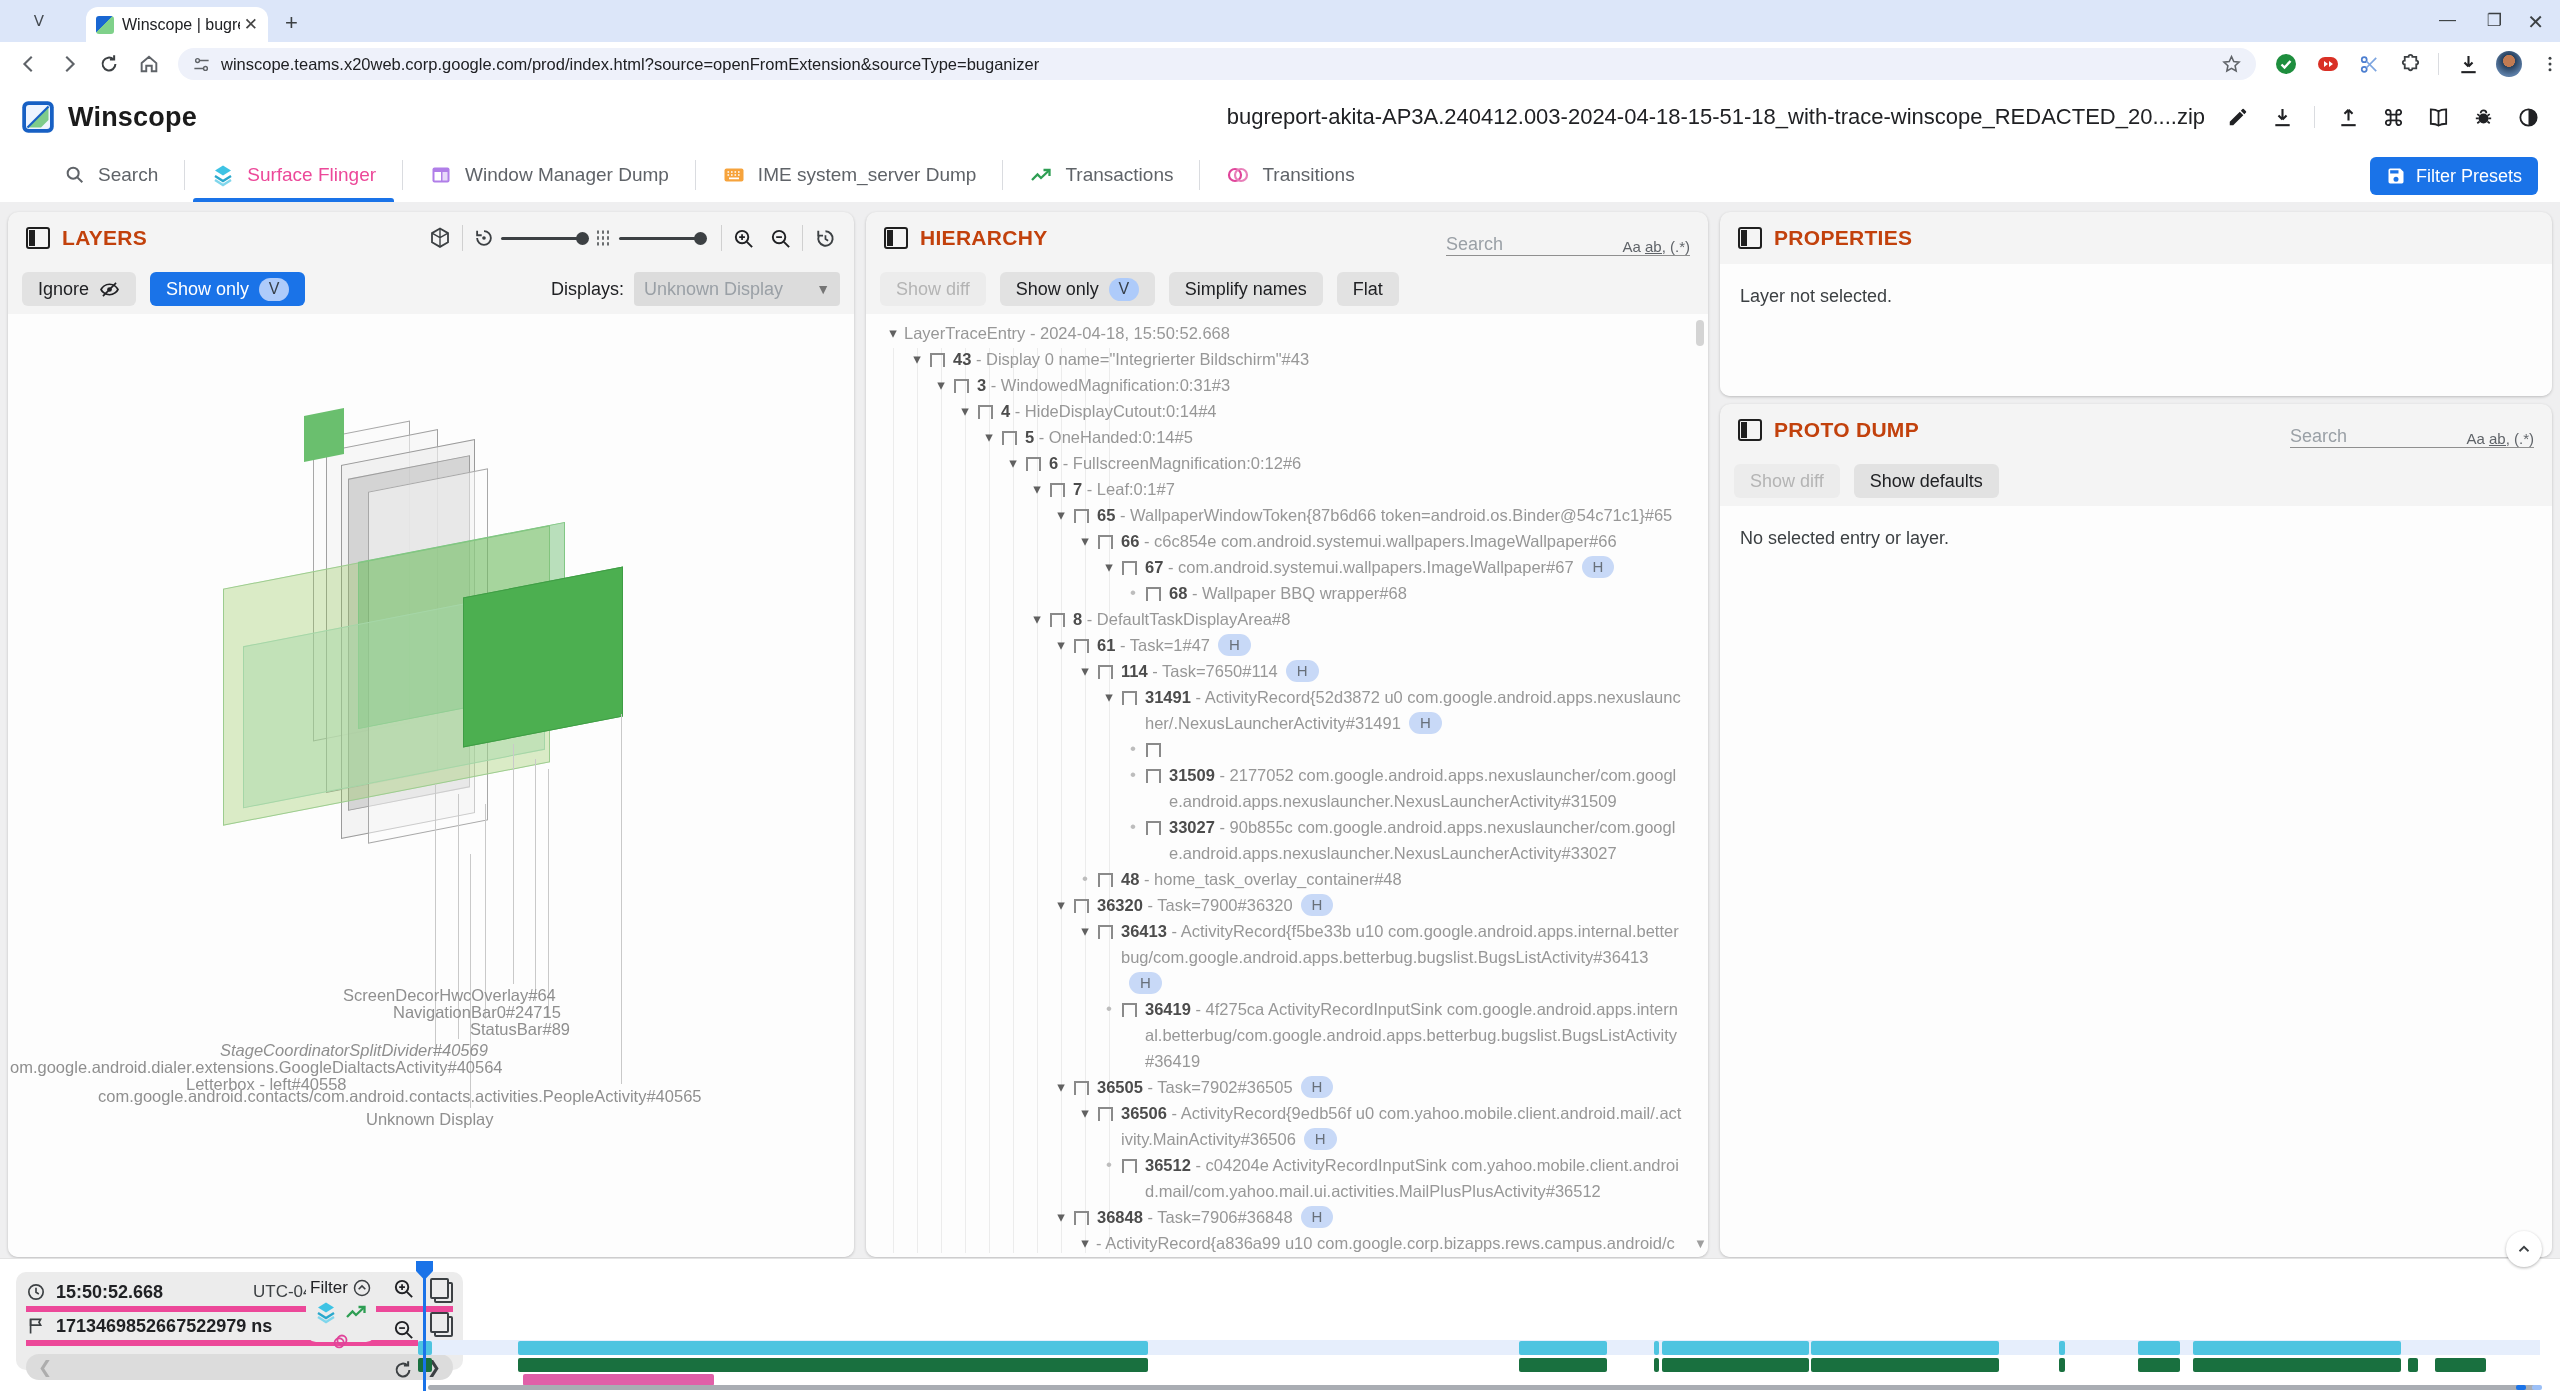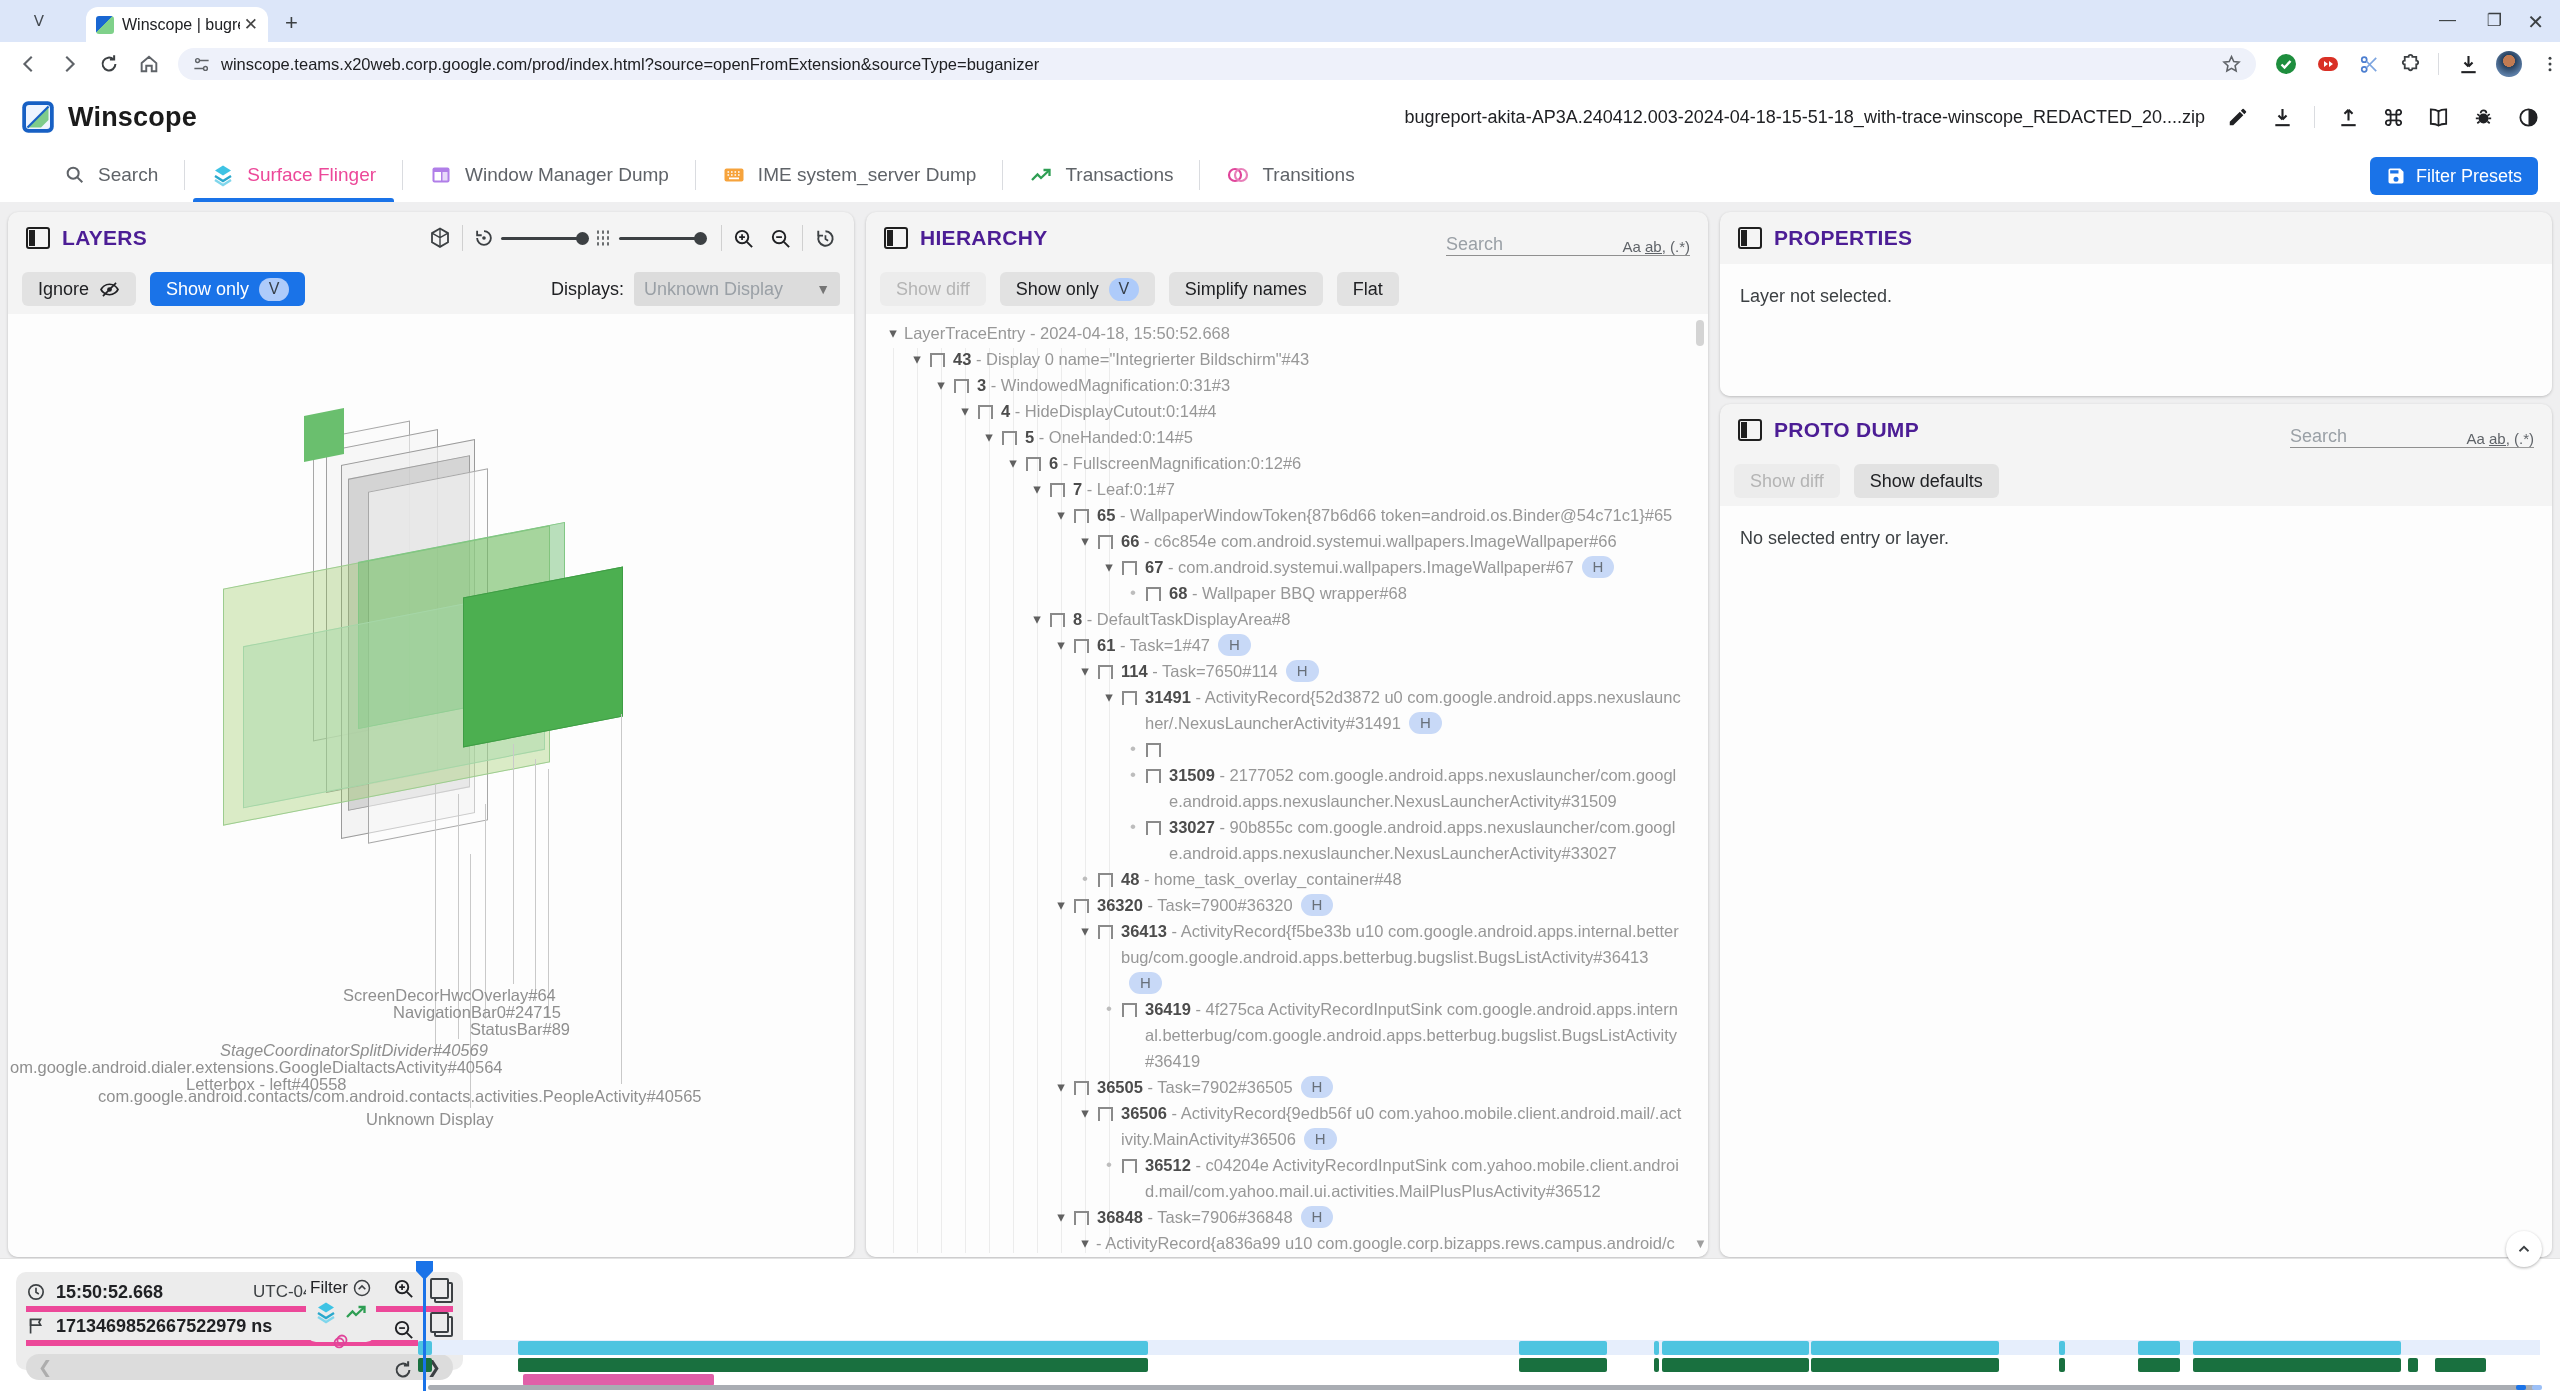--- a/index.html
+++ b/index.html
@@ -17,36 +17,36 @@
   .toolbar{position:absolute;left:0;top:42px;width:2560px;height:44px;background:#fff;display:flex;align-items:center;}
   .ticon{color:#5f6368;margin-left:18px;flex:0 0 auto;display:flex;align-items:center;}
   .omnibox{margin-left:18px;width:2100px;height:32px;background:#eef1fa;border-radius:16px;display:flex;align-items:center;padding:0 14px;box-sizing:border-box;}
   .url{font-size:16.5px;color:#202124;margin-left:10px;white-space:nowrap;overflow:hidden;flex:1;}
   .extdivider{width:1px;height:22px;background:#dadce0;margin-left:16px;}
   .avatar{width:26px;height:26px;border-radius:50%;margin-left:16px;background:radial-gradient(circle at 50% 38%,#c27b52 28%,#28415e 30%,#5a7ca5 70%);}
 
   
   .appbar{position:absolute;left:0;top:86px;width:2560px;height:62px;background:#fff;display:flex;align-items:center;}
   .apptitle{font-size:27px;font-weight:bold;color:#1b1b1b;margin-left:12px;letter-spacing:.2px;}
-  .filename{font-size:18px;color:#202124;margin-left:auto;}
+  .filename{font-size:22px;color:#202124;margin-left:auto;}
   .hicon{color:#202124;margin-left:22px;display:flex;align-items:center;}
   .navbar{position:absolute;left:0;top:148px;width:2560px;height:54px;background:#fff;border-bottom:1px solid #e3e3e3;display:flex;align-items:center;}
   .navtab{display:flex;align-items:center;padding:0 26px;height:54px;position:relative;font-size:19px;color:#5f6368;white-space:nowrap;}
   .navtab .nicon{margin-right:12px;display:flex;}
   .navtab.active{color:#ec4899;}
   .navtab.active::after{content:"";position:absolute;left:8px;right:8px;bottom:0;height:4px;border-radius:3px 3px 0 0;background:#1a73e8;}
   .navsep{width:1px;height:30px;background:#dadce0;}
   .filter-presets{position:absolute;right:22px;top:157px;height:38px;background:#1a73e8;color:#fff;border-radius:6px;display:flex;align-items:center;padding:0 16px;font-size:18px;}
   .filter-presets svg{margin-right:10px;}
 
   
   .main{position:absolute;left:0;top:202px;width:2560px;height:1056px;background:#efeff0;}
   .card{position:absolute;background:#f4f4f4;border-radius:10px;box-shadow:0 1px 3px rgba(0,0,0,.22);overflow:hidden;}
   .phead{height:52px;display:flex;align-items:center;padding:0 18px;}
-  .ptitle{font-size:21px;font-weight:bold;color:#4c1d95;letter-spacing:.3px;margin-left:12px;}
+  .ptitle{font-size:21px;font-weight:bold;color:#c2410c;letter-spacing:.3px;margin-left:12px;}
   .dockicon{width:20px;height:18px;border:2.5px solid #1f1f1f;border-radius:3px;position:relative;flex:0 0 auto;}
   .dockicon::before{content:"";position:absolute;left:1px;top:1px;bottom:1px;width:6px;background:#1f1f1f;}
   .chiprow{height:50px;display:flex;align-items:center;padding:0 14px;}
   .chip{height:34px;border-radius:6px;background:#e2e2e2;color:#202124;display:flex;align-items:center;padding:0 16px;font-size:18px;margin-right:14px;white-space:nowrap;}
   .chip.disabled{background:#ececec;color:#b4b4b4;}
   .chip.primary{background:#1a73e8;color:#fff;}
   .vbadge{background:#aecbfa;color:#37404a;border-radius:12px;min-width:30px;height:23px;display:inline-flex;align-items:center;justify-content:center;font-size:16px;margin-left:10px;}
   .pbody{position:absolute;left:0;right:0;bottom:0;background:#fdfdfd;}
   .emptymsg{font-size:18px;color:#3c4043;padding:22px 20px;}
   .searchbox{display:flex;align-items:flex-end;border-bottom:1px solid #8f8f8f;height:34px;width:244px;position:relative;}

